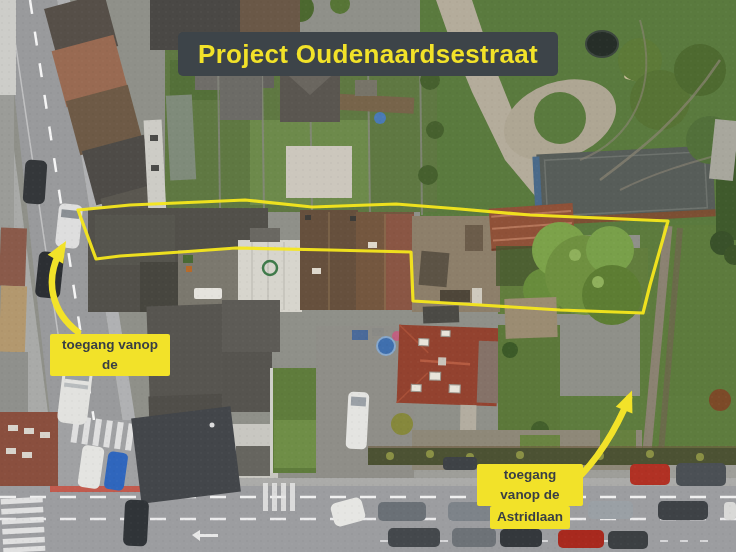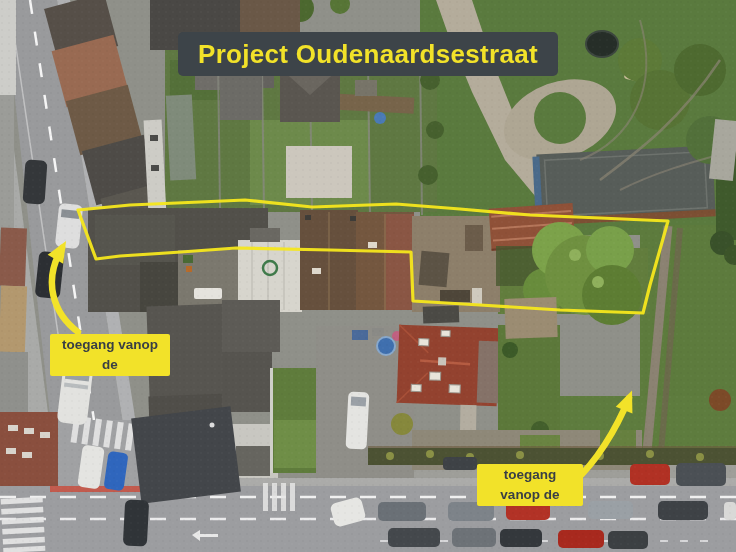--- a/index.html
+++ b/index.html
@@ -340,16 +340,17 @@
 
 <div class="overlay">
   <div class="banner">Project Oudenaardsestraat</div>
 
   <div class="tag" style="left:10px;top:334px;width:160px;">
     <span class="hl">toegang vanop de</span><br>
   </div>
 
   <div class="tag" style="left:437px;top:464px;width:146px;">
     <span class="hl">toegang vanop de</span><br>
+    <span class="hl">Astridlaan</span>
   </div>
 </div>
 
 </div>
 
 </body></html>

